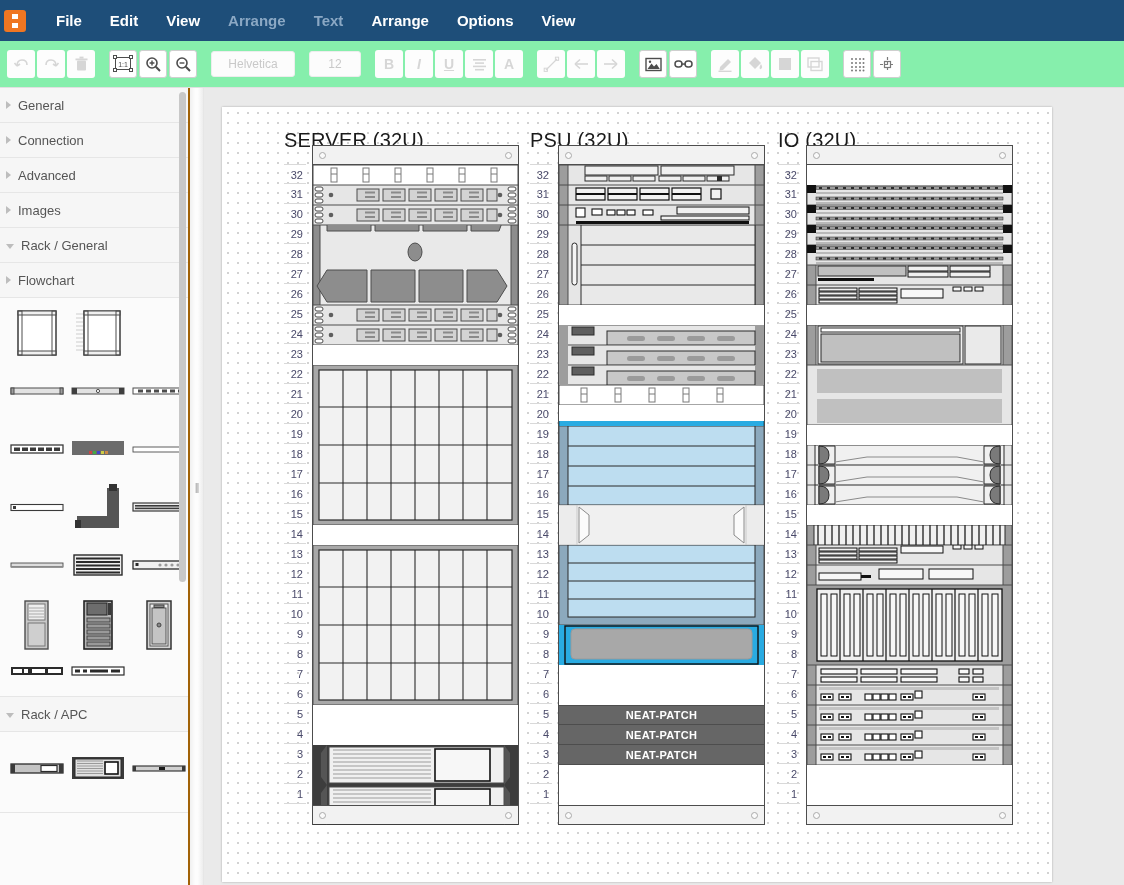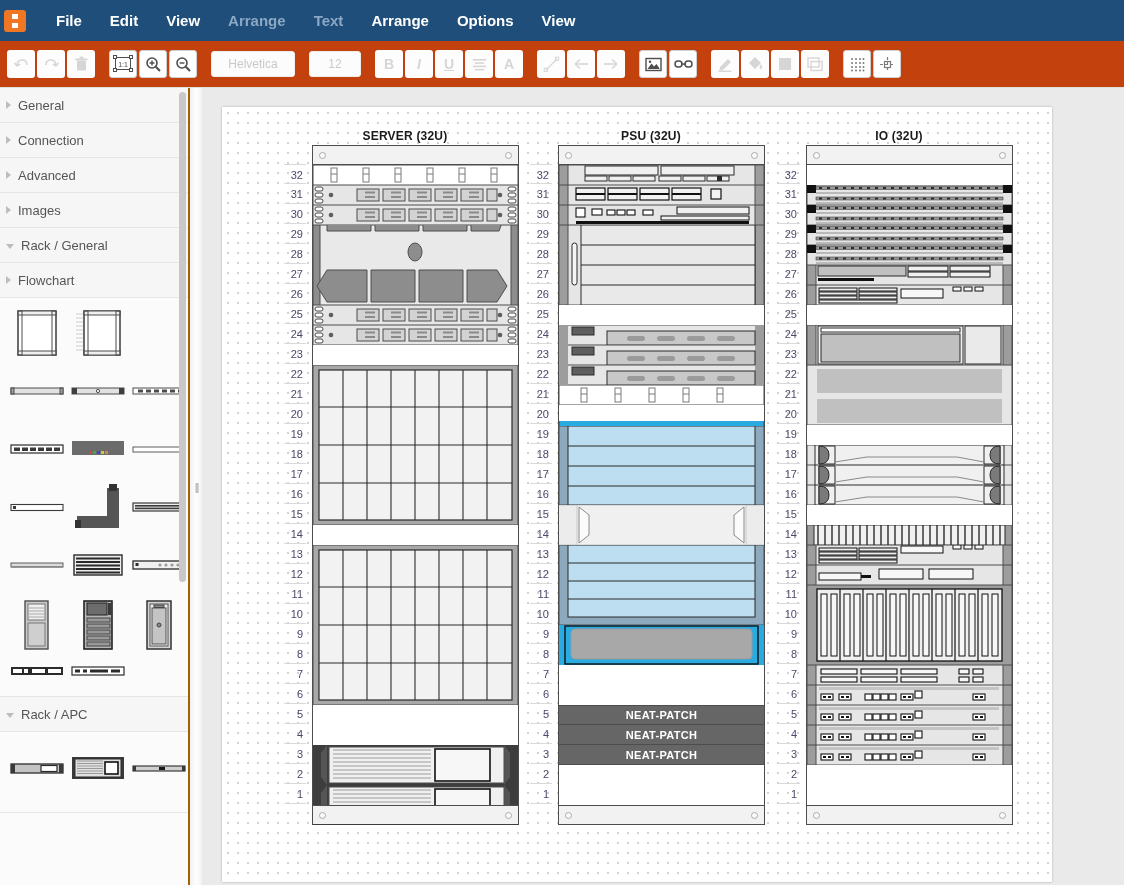--- a/index.html
+++ b/index.html
@@ -52,21 +52,21 @@
     padding: 0 14px;
     line-height: 41px;
     cursor: default;
     white-space: nowrap;
   }
   .menu-item.disabled { color: #8ba8c4; }
 
   
   #toolbar {
     height: 47px;
-    background: #c2410c;
+    background: #86efac;
     border-bottom: 1px solid #e0e0e0;
     display: flex;
     align-items: center;
     padding: 0 6px;
   }
   .tgroup { display: flex; align-items: center; }
   .tsep { width: 12px; }
   .tbtn {
     width: 28px; height: 28px;
     margin: 0 1px;
@@ -193,23 +193,23 @@
     box-shadow: 0 0 2px rgba(0,0,0,0.28);
     background-image: radial-gradient(#d2d2d2 0.8px, transparent 0.9px);
     background-size: 10px 10px;
     background-position: 1px 1px;
   }
   .rack-block { position: absolute; top: 0; }
   .rack-title {
     position: absolute;
     top: 22px;
     width: 100%;
-    text-align: center;
-    font-size: 12px;
-    font-weight: bold;
+    text-align: left;
+    font-size: 20px;
+    font-weight: normal;
     color: #1a1a1a;
     letter-spacing: 0.2px;
   }
   .units {
     position: absolute;
     left: 0; top: 57px;
     width: 22px;
   }
   .unit {
     height: 20px;

